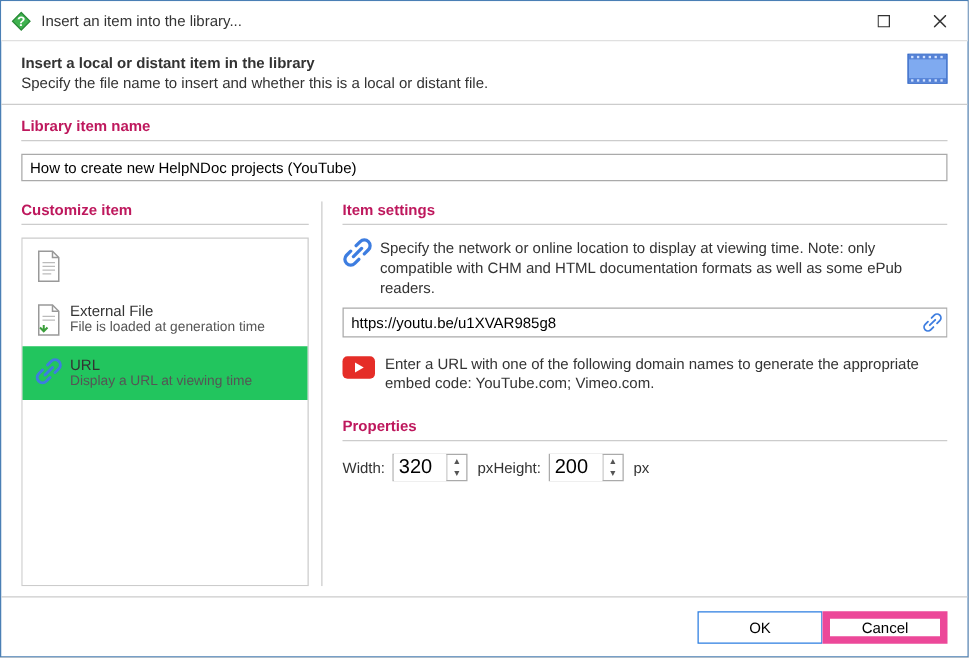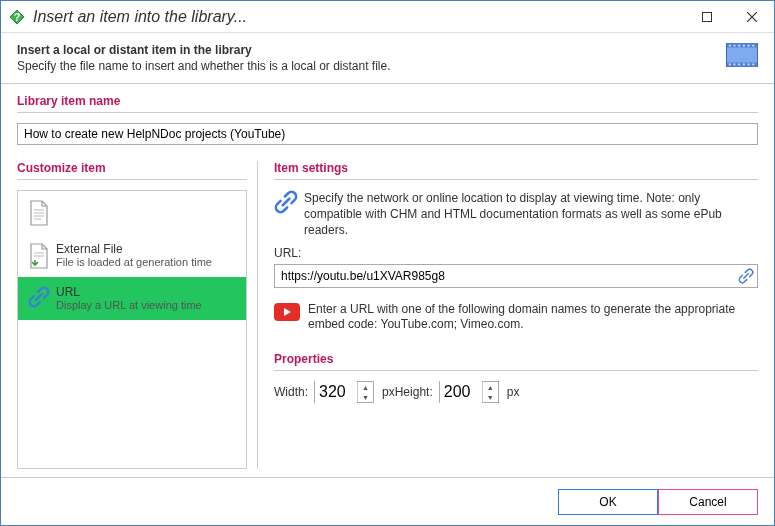--- a/index.html
+++ b/index.html
@@ -1,20 +1,20 @@
 <!DOCTYPE html>
 <html><head>
 <meta charset="utf-8">
 <style>
 * { box-sizing: border-box; margin: 0; padding: 0; }
 body { font-family: "Segoe UI", Tahoma, sans-serif; font-size: 12px; color: #333; background: #888; width: 775px; height: 526px; overflow: hidden; }
 .window { width: 775px; height: 526px; background: #fff; border: 1px solid #4a7fb5; display: flex; flex-direction: column; }
 .titlebar { height: 32px; background: #fff; display: flex; align-items: center; padding: 0 0 0 8px; border-bottom: 1px solid #e0e0e0; }
 .titlebar .app-icon { width: 16px; height: 16px; margin-right: 8px; }
-.titlebar .title { flex: 1; font-size: 16px; color: #333; font-style: italic; }
+.titlebar .title { flex: 1; font-size: 12px; color: #333; }
 .titlebar .win-btn { width: 45px; height: 30px; display: flex; align-items: center; justify-content: center; cursor: pointer; }
 .header { padding: 10px 16px 10px 16px; display: flex; align-items: flex-start; border-bottom: 1px solid #ccc; }
 .header .text { flex: 1; }
 .header .heading { font-weight: bold; font-size: 12px; margin-bottom: 2px; }
 .header .sub { font-size: 12px; color: #333; }
 .header .movie-icon { width: 32px; height: 24px; background: #6d9ae8; border: 1px solid #3b6bc4; display: flex; align-items: center; justify-content: center; }
 .content { flex: 1; padding: 10px 16px 8px 16px; display: flex; flex-direction: column; overflow: hidden; }
 .section-label { font-weight: bold; font-size: 12px; color: #be185d; margin-bottom: 4px; }
 .hr { border: none; border-top: 1px solid #ccc; margin-bottom: 10px; }
 .name-input { width: 100%; height: 22px; border: 1px solid #aaa; padding: 2px 6px; font-size: 12px; font-family: inherit; }
@@ -39,21 +39,21 @@
 .note-row .nt { font-size: 12px; line-height: 15px; }
 .props-row { display: flex; align-items: center; }
 .prop { display: flex; align-items: center; gap: 6px; }
 .prop label { font-size: 12px; }
 .spin { display: flex; align-items: center; border: 1px solid #aaa; height: 22px; }
 .spin input { width: 42px; border: none; padding: 2px 4px; font-size: 16px; text-align: left; font-family: inherit; outline: none; }
 .spin .arrows { display: flex; flex-direction: column; width: 16px; border-left: 1px solid #ccc; }
 .spin .arrows div { height: 10px; display: flex; align-items: center; justify-content: center; font-size: 7px; color: #555; cursor: pointer; line-height: 1; }
 .unit { font-size: 12px; margin-left: 2px; }
 .footer { height: 48px; border-top: 1px solid #ccc; display: flex; justify-content: flex-end; align-items: center; padding: 0 16px; }
-.btn { width: 100px; height: 26px; border: 1px solid #ec4899; background: #fff; font-size: 12px; cursor: pointer; font-family: inherit; }
+.btn { width: 100px; height: 26px; border: 6px solid #ec4899; background: #fff; font-size: 12px; cursor: pointer; font-family: inherit; }
 .btn.primary { border: 1px solid #2b7de1; }
 svg { display: block; }
 </style>
 </head>
 <body>
 
 <div class="window">
   <div class="titlebar">
     <span class="app-icon">
       <svg width="16" height="16" viewBox="0 0 16 16">
@@ -160,21 +160,20 @@
         <div class="desc-row">
           <span class="di">
             <svg width="24" height="24" viewBox="0 0 22 22">
                 <path d="M8 14 L14 8" stroke="#3d7de0" stroke-width="2.4" stroke-linecap="round"></path>
                 <path d="M10 6 L13 3 A4 4 0 0 1 19 9 L16 12" stroke="#3d7de0" stroke-width="2.4" fill="none" stroke-linecap="round"></path>
                 <path d="M12 16 L9 19 A4 4 0 0 1 3 13 L6 10" stroke="#3d7de0" stroke-width="2.4" fill="none" stroke-linecap="round"></path>
               </svg>
           </span>
           <div class="dt">Specify the network or online location to display at viewing time. Note: only compatible with CHM and HTML documentation formats as well as some ePub readers.</div>
         </div>
-        <label class="url-label">URL:</label>
         <div class="url-wrap">
           <input class="url-input" type="text" value="https://youtu.be/u1XVAR985g8" style="">
           <div class="url-btn">
             <svg width="16" height="16" viewBox="0 0 22 22">
                 <path d="M8 14 L14 8" stroke="#3d7de0" stroke-width="2" stroke-linecap="round"></path>
                 <path d="M10 6 L13 3 A4 4 0 0 1 19 9 L16 12" stroke="#3d7de0" stroke-width="2" fill="none" stroke-linecap="round"></path>
                 <path d="M12 16 L9 19 A4 4 0 0 1 3 13 L6 10" stroke="#3d7de0" stroke-width="2" fill="none" stroke-linecap="round"></path>
               </svg>
           </div>
         </div>

